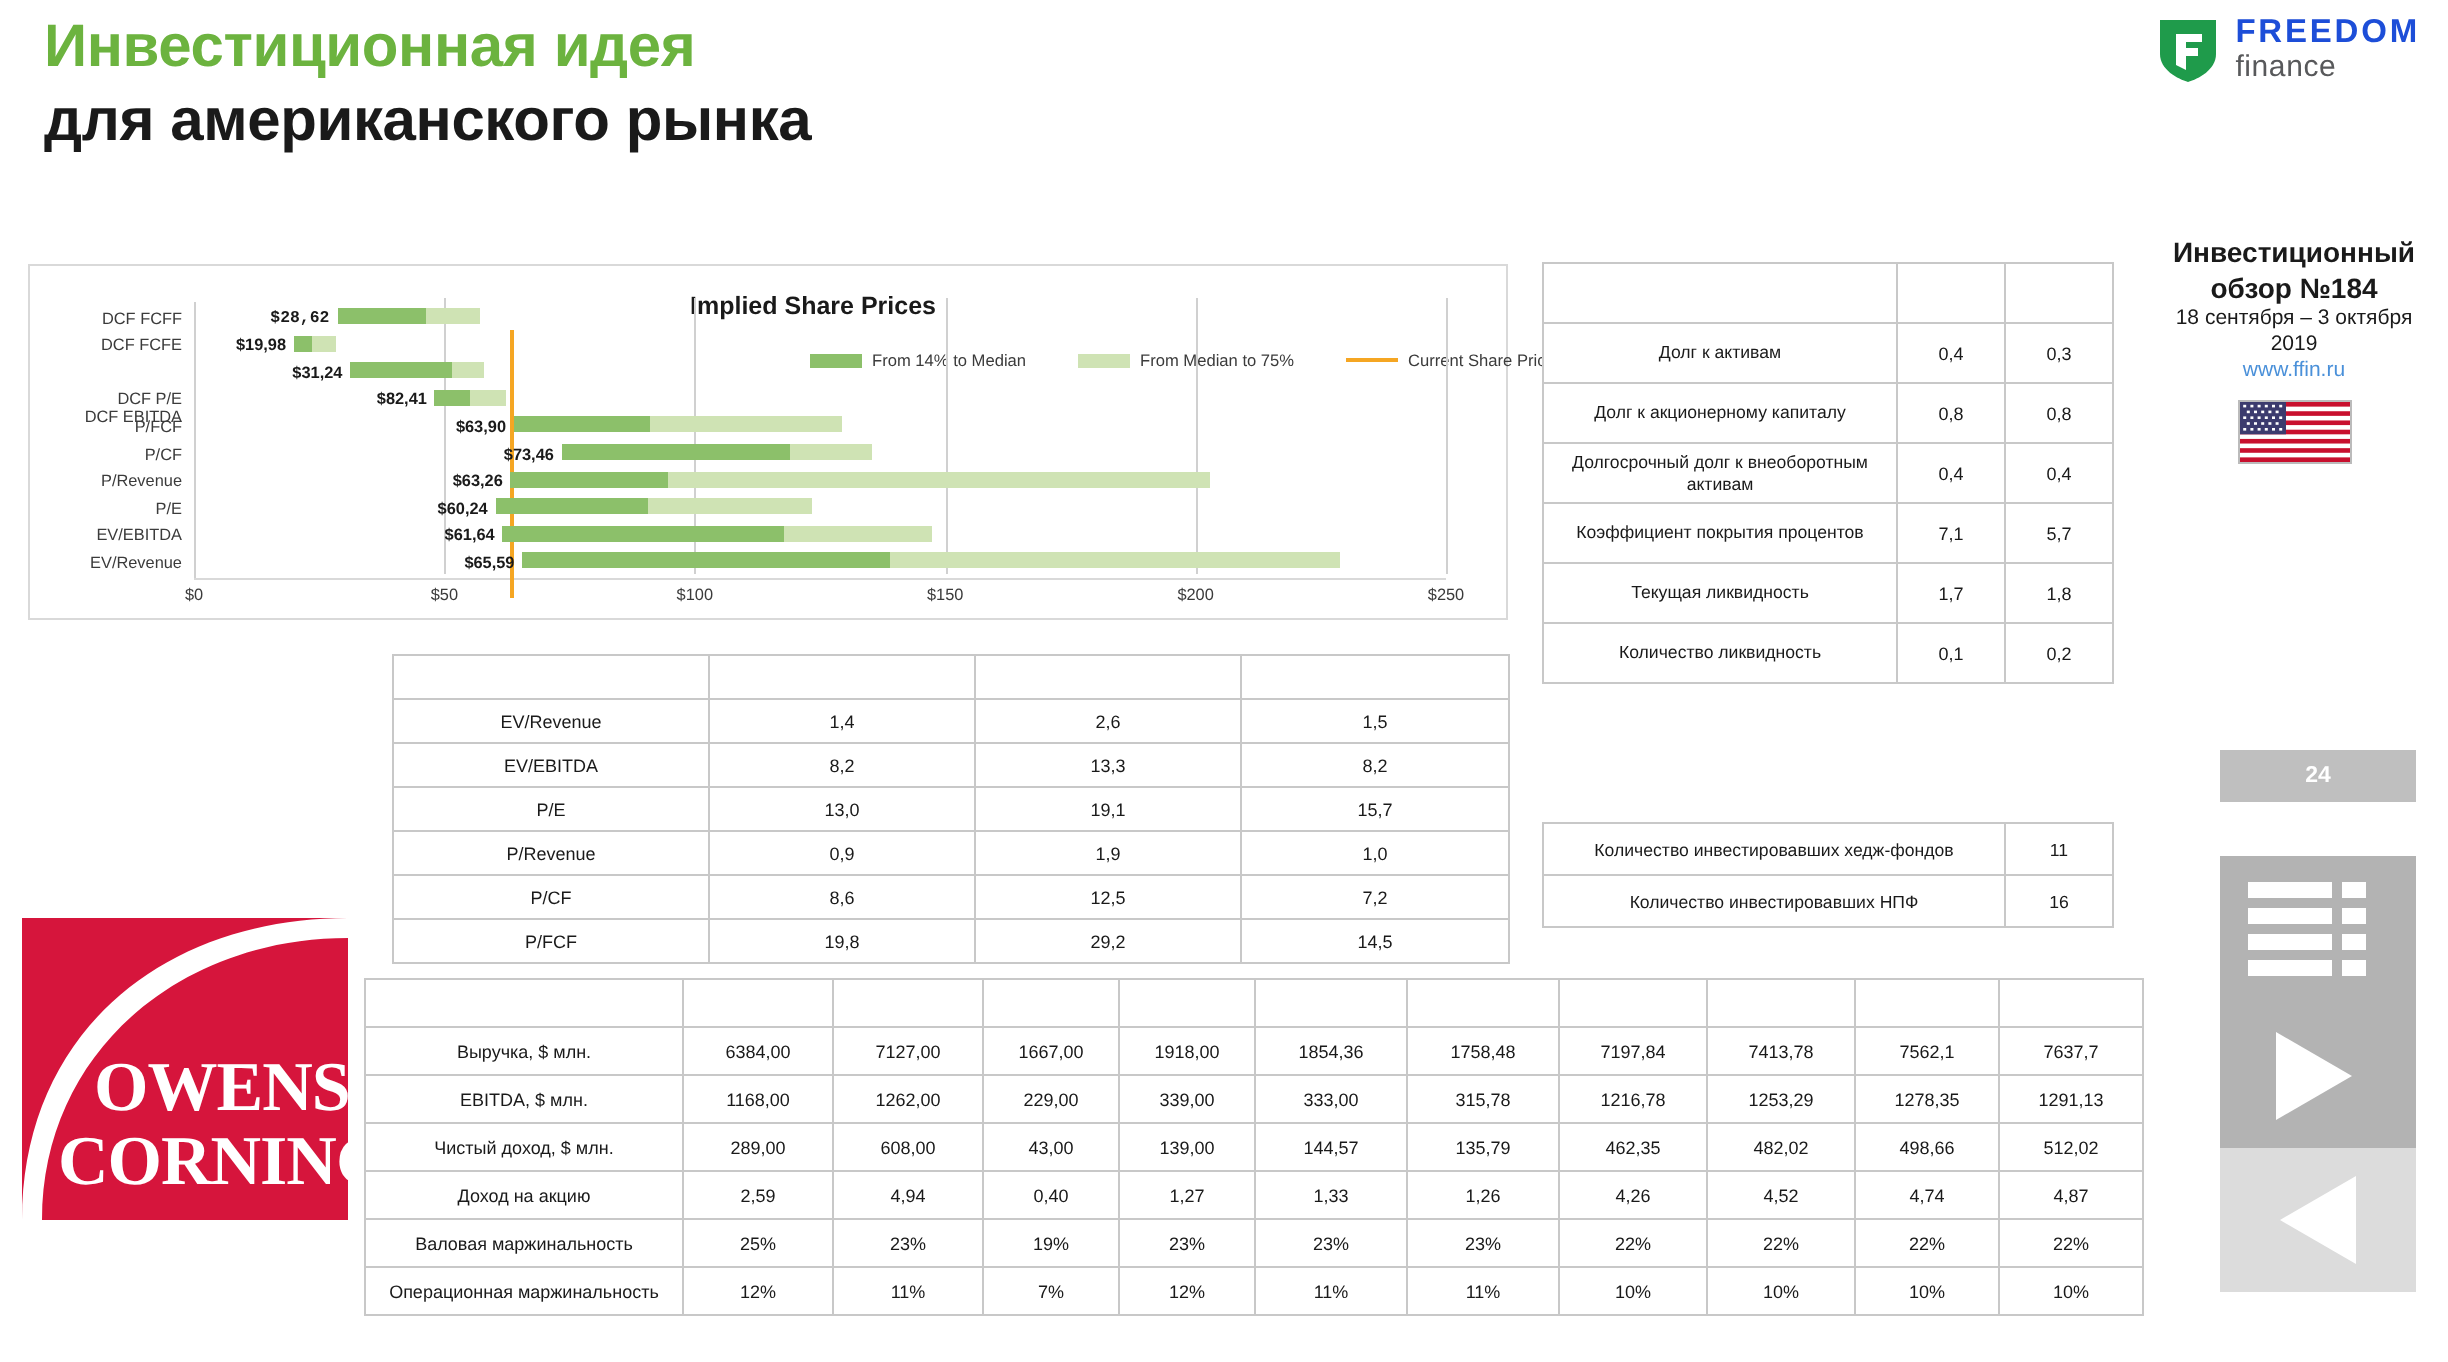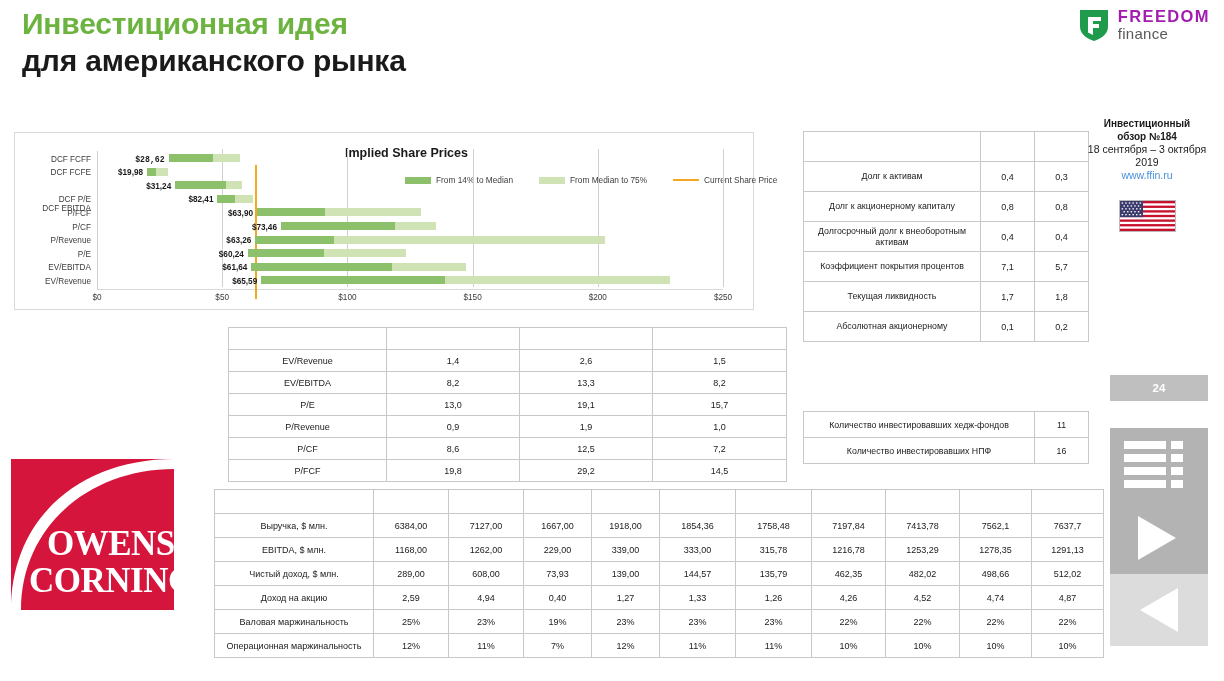--- a/index.html
+++ b/index.html
@@ -14,21 +14,21 @@
   }
 
   
   #header-title { position:absolute; left:22px; top:6px; }
   .title-line1 { font-size:30px; font-weight:bold; color:#6cb33f; line-height:1.22; letter-spacing:-0.2px;}
   .title-line2 { font-size:30px; font-weight:bold; color:#1a1a1a; line-height:1.22; letter-spacing:-0.2px;}
 
   #brand-logo { position:absolute; right:14px; top:8px; display:flex; align-items:center; gap:9px; }
   .shield-wrap { width:30px; height:34px; position:relative; }
   .brand-text { line-height:1.05; }
-  .brand-top { font-size:16.5px; font-weight:bold; letter-spacing:1.4px; color:#a21caf; }
+  .brand-top { font-size:16.5px; font-weight:bold; letter-spacing:1.4px; color:#1d4ed8; }
   .brand-bottom { font-size:15px; color:#58595b; letter-spacing:0.3px; }
 
   
   #chart-panel {
     position:absolute; left:14px; top:132px; width:740px; height:178px;
     border:1px solid #d9d9d9; background:#fff;
   }
   #chart-title { position:absolute; left:330px; top:13px; font-size:12.5px; font-weight:bold; color:#1a1a1a; }
   #chart-legend { position:absolute; left:390px; top:42px; display:flex; gap:26px; align-items:center; font-size:8.3px; color:#3b3b3b; }
   .legend-item { display:flex; align-items:center; gap:5px; white-space:nowrap;}
@@ -40,21 +40,21 @@
   .val-label { position:absolute; font-size:8.2px; font-weight:bold; color:#1a1a1a; text-align:right; white-space:nowrap; }
   .bar-row { position:absolute; height:8px; }
   .bar-seg { position:absolute; height:8px; top:0; }
   .axis-tick { position:absolute; top:16px; width:1px; background:#d0d0d0; }
   .axis-lbl { position:absolute; font-size:8.2px; color:#3b3b3b; transform:translateX(-50%); }
   #current-price-line { position:absolute; width:2.5px; background:#f5a623; }
   #axis-baseline { position:absolute; left:82px; top:156px; width:626px; height:1px; background:#d9d9d9; }
   #cat-divider { position:absolute; left:82px; top:18px; width:1px; height:138px; background:#d0d0d0; }
 
   
-  table.grid { border-collapse:collapse; table-layout:fixed; background:#3b82f6;margin-left:32px; }
+  table.grid { border-collapse:collapse; table-layout:fixed; background:#3b82f6; }
   table.grid td, table.grid th {
     border:1px solid #c8c8c8; padding:0 5px; font-size:9px; font-weight:normal;
     color:#1a1a1a; text-align:center; vertical-align:middle; background:#fff;
   }
   table.grid th { color:#ffffff; font-size:9px; }
   th.hdr-light { background:#6cb33f; }
   th.hdr-dark  { background:#3f9c35; }
   th.hdr-mid   { background:#4da23f; }
   th.hdr-blank { background:#ffffff; border-color:#c8c8c8; }
   th.hdr-white-txt { background:#ffffff; color:#1a1a1a; }
@@ -75,21 +75,21 @@
   #investors-table { position:absolute; left:771px; top:411px; width:285px; }
   #investors-table td { height:26px; font-size:8.8px; }
 
   
   #financials-table { position:absolute; left:182px; top:489px; width:839px; }
   #financials-table td, #financials-table th { height:24px; font-size:9px; }
   #financials-table td.rowlabel { font-size:9px; }
 
   
   #review-info { position:absolute; left:1072px; top:118px; width:150px; text-align:center; }
-  .ri-strong { font-size:10px; font-weight:bold; color:#1a1a1a; line-height:1.25; }
+  .ri-strong { font-size:14px; font-weight:bold; color:#1a1a1a; line-height:1.25; }
   .ri-date { font-size:10.5px; color:#1a1a1a; line-height:1.25; }
   .ri-link { font-size:10.5px; color:#4a90d9; line-height:1.3; }
   #us-flag { position:absolute; left:1119px; top:200px; width:57px; height:32px; border:1px solid #bbb; overflow:hidden; }
 
   
   #oc-logo { position:absolute; left:11px; top:447px; width:163px; height:163px; }
 
   
   #page-badge { position:absolute; left:1110px; top:375px; width:98px; height:26px; background:#bfbfbf;
                 color:#fff; font-size:11.5px; font-weight:bold; display:flex; align-items:center; justify-content:center; }
@@ -305,21 +305,21 @@
         <td class="rowlabel">Коэффициент покрытия процентов</td>
         <td>7,1</td>
         <td>5,7</td>
       </tr>
       <tr>
         <td class="rowlabel">Текущая ликвидность</td>
         <td>1,7</td>
         <td>1,8</td>
       </tr>
       <tr>
-        <td class="rowlabel">Абсолютная акционерному</td>
+        <td class="rowlabel">Количество ликвидность</td>
         <td>0,1</td>
         <td>0,2</td>
       </tr>
     </tbody>
 </table>
 
 <table class="grid" id="investors-table">
   <colgroup>
       <col style="width:231px">
       <col style="width:54px">
@@ -389,21 +389,21 @@
         <td class="hl">315,78</td>
         <td class="hl">1216,78</td>
         <td>1253,29</td>
         <td>1278,35</td>
         <td>1291,13</td>
       </tr>
       <tr>
         <td class="rowlabel">Чистый доход, $ млн.</td>
         <td>289,00</td>
         <td>608,00</td>
-        <td>73,93</td>
+        <td>43,00</td>
         <td>139,00</td>
         <td>144,57</td>
         <td class="hl">135,79</td>
         <td class="hl">462,35</td>
         <td>482,02</td>
         <td>498,66</td>
         <td>512,02</td>
       </tr>
       <tr>
         <td class="rowlabel">Доход на акцию</td>

